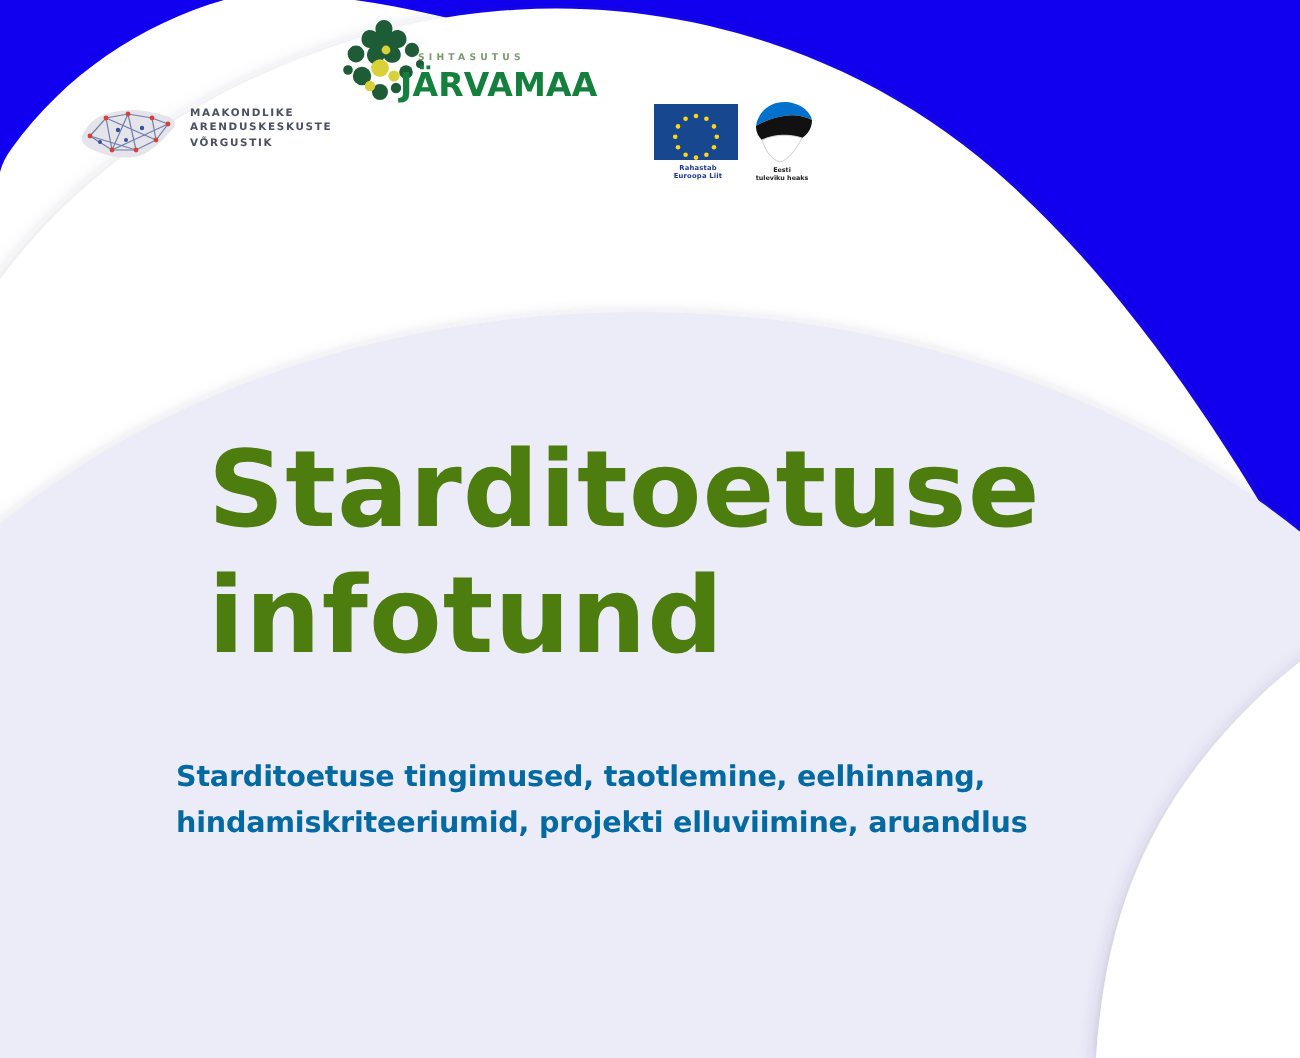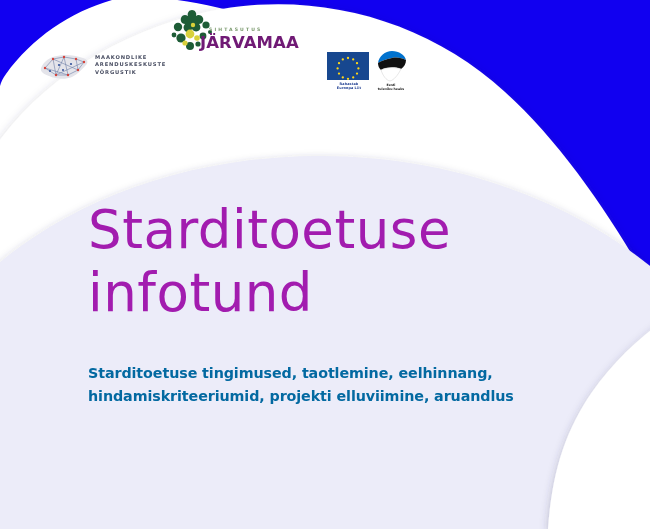--- a/index.html
+++ b/index.html
@@ -90,21 +90,21 @@
     color: #7b9a6e;
     font-weight: 600;
   }
   #logo-jarvamaa .big-name {
     position: absolute;
     left: 32px;
     top: 25px;
     font-family: "DejaVu Sans", sans-serif;
     font-size: 16.5px;
     letter-spacing: 0.1px;
-    color: #701a75;
+    color: #15803d;
     font-weight: 700;
   }
 
   
   #logo-eu {
     left: 327px;
     top: 52px;
     width: 44px;
   }
   #logo-eu .flag {
@@ -151,26 +151,26 @@
   #content {
     position: absolute;
     left: 88px;
     top: 198px;
     width: 470px;
     z-index: 6;
   }
 
   #title {
     font-family: "DejaVu Sans", sans-serif;
-    font-weight: 400;
+    font-weight: 700;
     font-size: 53px;
     line-height: 63px;
     letter-spacing: 0.5px;
-    color: #a21caf;
-    margin: 0;
+    color: #4d7c0f;
+    margin: 16px;
     white-space: pre-line;
     -webkit-text-stroke: 0px;
   }
 
   #subtitle {
     margin: 38px 0 0 0;
     font-family: "DejaVu Sans", sans-serif;
     font-weight: 700;
     font-size: 14.3px;
     line-height: 23px;

